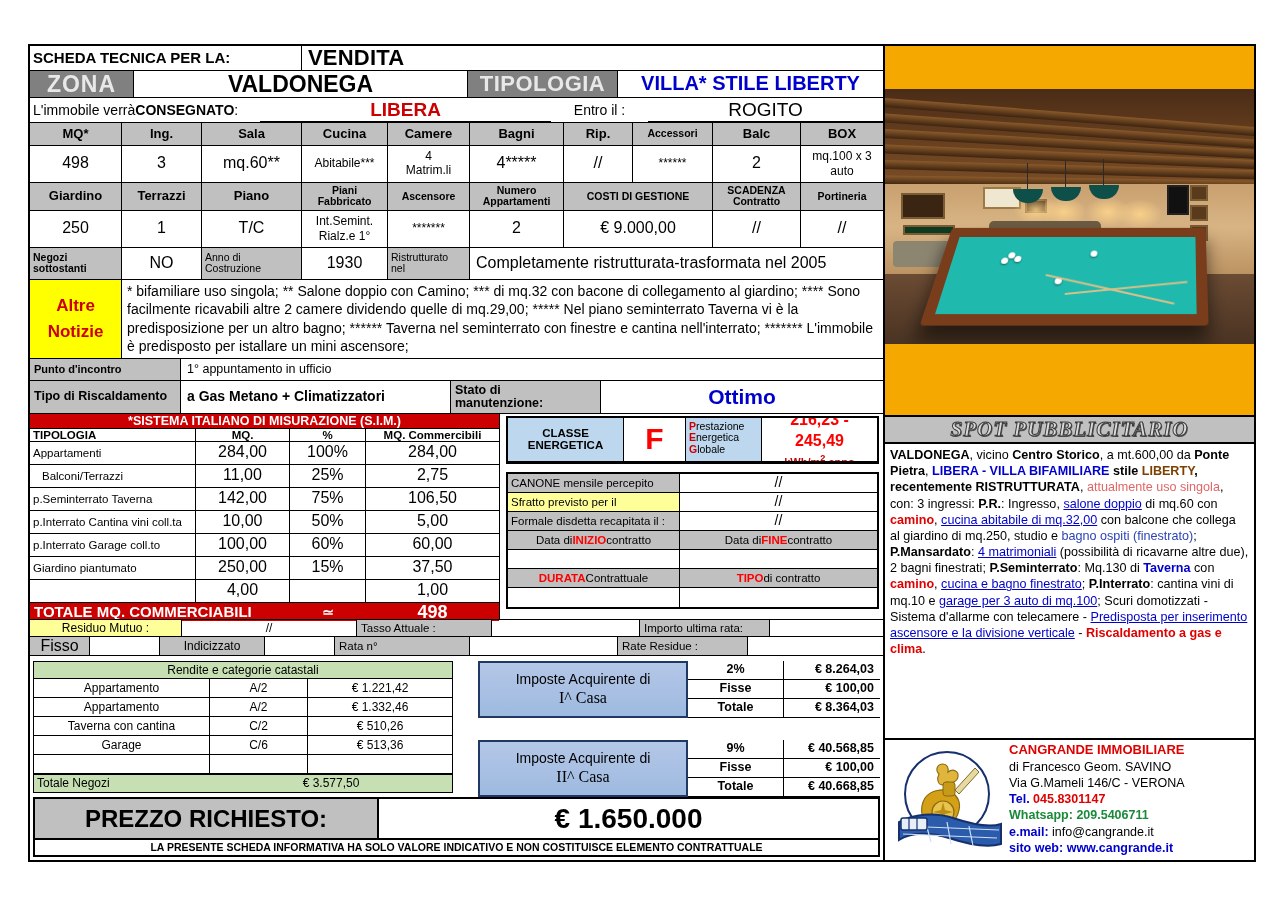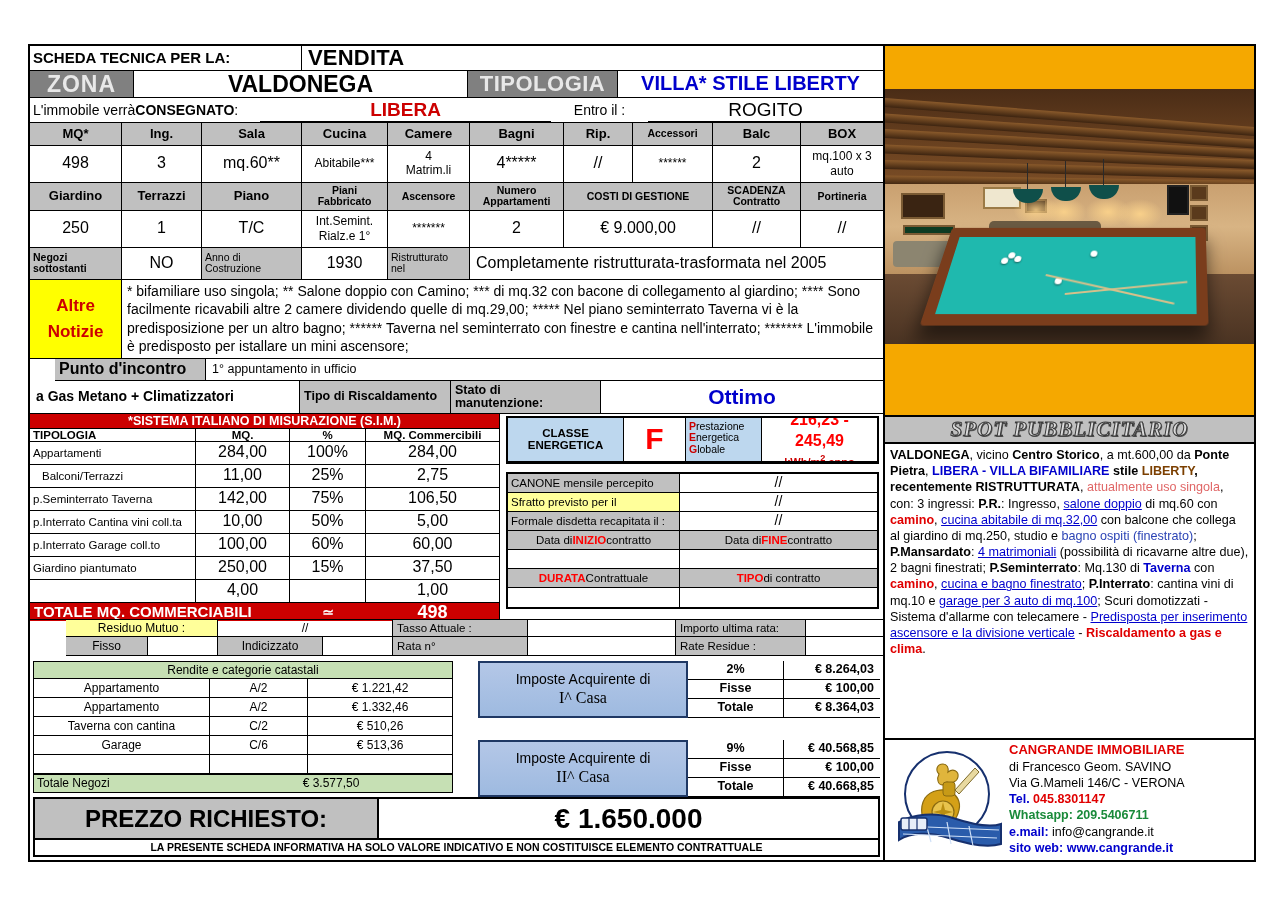--- a/index.html
+++ b/index.html
@@ -102,21 +102,21 @@
   .enVal { color: #ff0000; font-weight: bold; font-size: 16px; }
   .enUnit { color: #cc0000; font-weight: bold; font-size: 11px; }
 
   .rentrow { height: 19px; }
   .rentlab { background: #c0c0c0; font-size: 11.5px; }
   .rentlab-y { background: #ffff9a; font-size: 11.5px; }
   .rentval { font-size: 14px; }
   .redb { color: #ff0000; font-weight: bold; }
 
   
-  .mutrow { height: 19px; font-size: 11.5px; padding-left: 36px; }
+  .mutrow { height: 19px; font-size: 11.5px; }
 
   
   .catbar { background: #c6e0b4; font-size: 12px; height: 18px; border: 1px solid #000; }
   .catrow { height: 19px; font-size: 12px; }
 
   .impbox {
     background: linear-gradient(180deg,#b4c7e7 0%,#9ebae0 100%);
     border: 2px solid #1f3864;
     font-size: 14px; line-height: 1.25;
     display:flex; align-items:center; justify-content:center;
@@ -309,27 +309,27 @@
 
       <div class="row" style="height:81px;">
         <div class="cell yellowlab" style="width:92px;flex-direction:column;line-height:1.5;">
           <span>Altre</span>
           <span>Notizie</span>
         </div>
         <div class="cell notes" style="flex:1;align-items:flex-start;padding-top:2px;">* bifamiliare uso singola; ** Salone doppio con Camino; *** di mq.32 con bacone di collegamento al giardino; **** Sono facilmente ricavabili altre 2 camere dividendo quelle di mq.29,00; ***** Nel piano seminterrato Taverna vi è la predisposizione per un altro bagno; ****** Taverna nel seminterrato con finestre e cantina nell'interrato; ******* L'immobile è predisposto per istallare un mini ascensore;</div>
       </div>
 
       <div class="row" style="height:22px;">
-        <div class="cell hdr left" style="width:151px;font-size:16px;padding-left:4px;margin-left:25px;">Punto d'incontro</div>
+        <div class="cell hdr left" style="width:151px;font-size:11px;padding-left:4px;">Punto d'incontro</div>
         <div class="cell left" style="flex:1;font-size:12.5px;padding-left:6px;">1° appuntamento in ufficio</div>
       </div>
 
       <div class="row" style="height:33px;">
+        <div class="cell hdr left" style="width:151px;font-size:12.5px;padding-left:4px;">Tipo di Riscaldamento</div>
         <div class="cell left" style="width:270px;font-size:14px;padding-left:6px;font-weight:bold;">a Gas Metano + Climatizzatori</div>
-        <div class="cell hdr left" style="width:151px;font-size:12.5px;padding-left:4px;">Tipo di Riscaldamento</div>
         <div class="cell hdr left" style="width:150px;font-size:12.5px;white-space:pre-line;padding-left:4px;">Stato di
 manutenzione:</div>
         <div class="cell ottimo" style="flex:1;">Ottimo</div>
       </div>
 
       <div class="row" style="height:205px;">
 
         <div style="width:470px;display:flex;flex-direction:column;border-right:1px solid #000;">
           <div class="simbar">*SISTEMA ITALIANO DI MISURAZIONE (S.I.M.)</div>
           <div class="row simhead">
@@ -456,21 +456,21 @@
 
       <div class="row mutrow" style="border-top:1px solid #000;">
         <div class="cell rentlab-y" style="width:152px;font-weight:normal;font-size:12px;">Residuo Mutuo :</div>
         <div class="cell" style="width:175px;font-size:12px;">//</div>
         <div class="cell rentlab left" style="width:135px;padding-left:4px;">Tasso Attuale :</div>
         <div class="cell" style="width:148px;"></div>
         <div class="cell rentlab left" style="width:130px;padding-left:4px;">Importo ultima rata:</div>
         <div class="cell" style="flex:1;"></div>
       </div>
       <div class="row mutrow">
-        <div class="cell rentlab" style="width:82px;font-weight:normal;font-size:12px;">Fisso</div>
+        <div class="cell rentlab" style="width:60px;font-weight:normal;font-size:16px;">Fisso</div>
         <div class="cell" style="width:70px;"></div>
         <div class="cell rentlab" style="width:105px;font-weight:normal;font-size:12px;">Indicizzato</div>
         <div class="cell" style="width:70px;"></div>
         <div class="cell rentlab left" style="width:135px;padding-left:4px;">Rata n°</div>
         <div class="cell" style="width:148px;"></div>
         <div class="cell rentlab left" style="width:130px;padding-left:4px;">Rate Residue :</div>
         <div class="cell" style="flex:1;"></div>
       </div>
 
       <div class="row" style="height:142px;padding:5px 3px 0 3px;">

